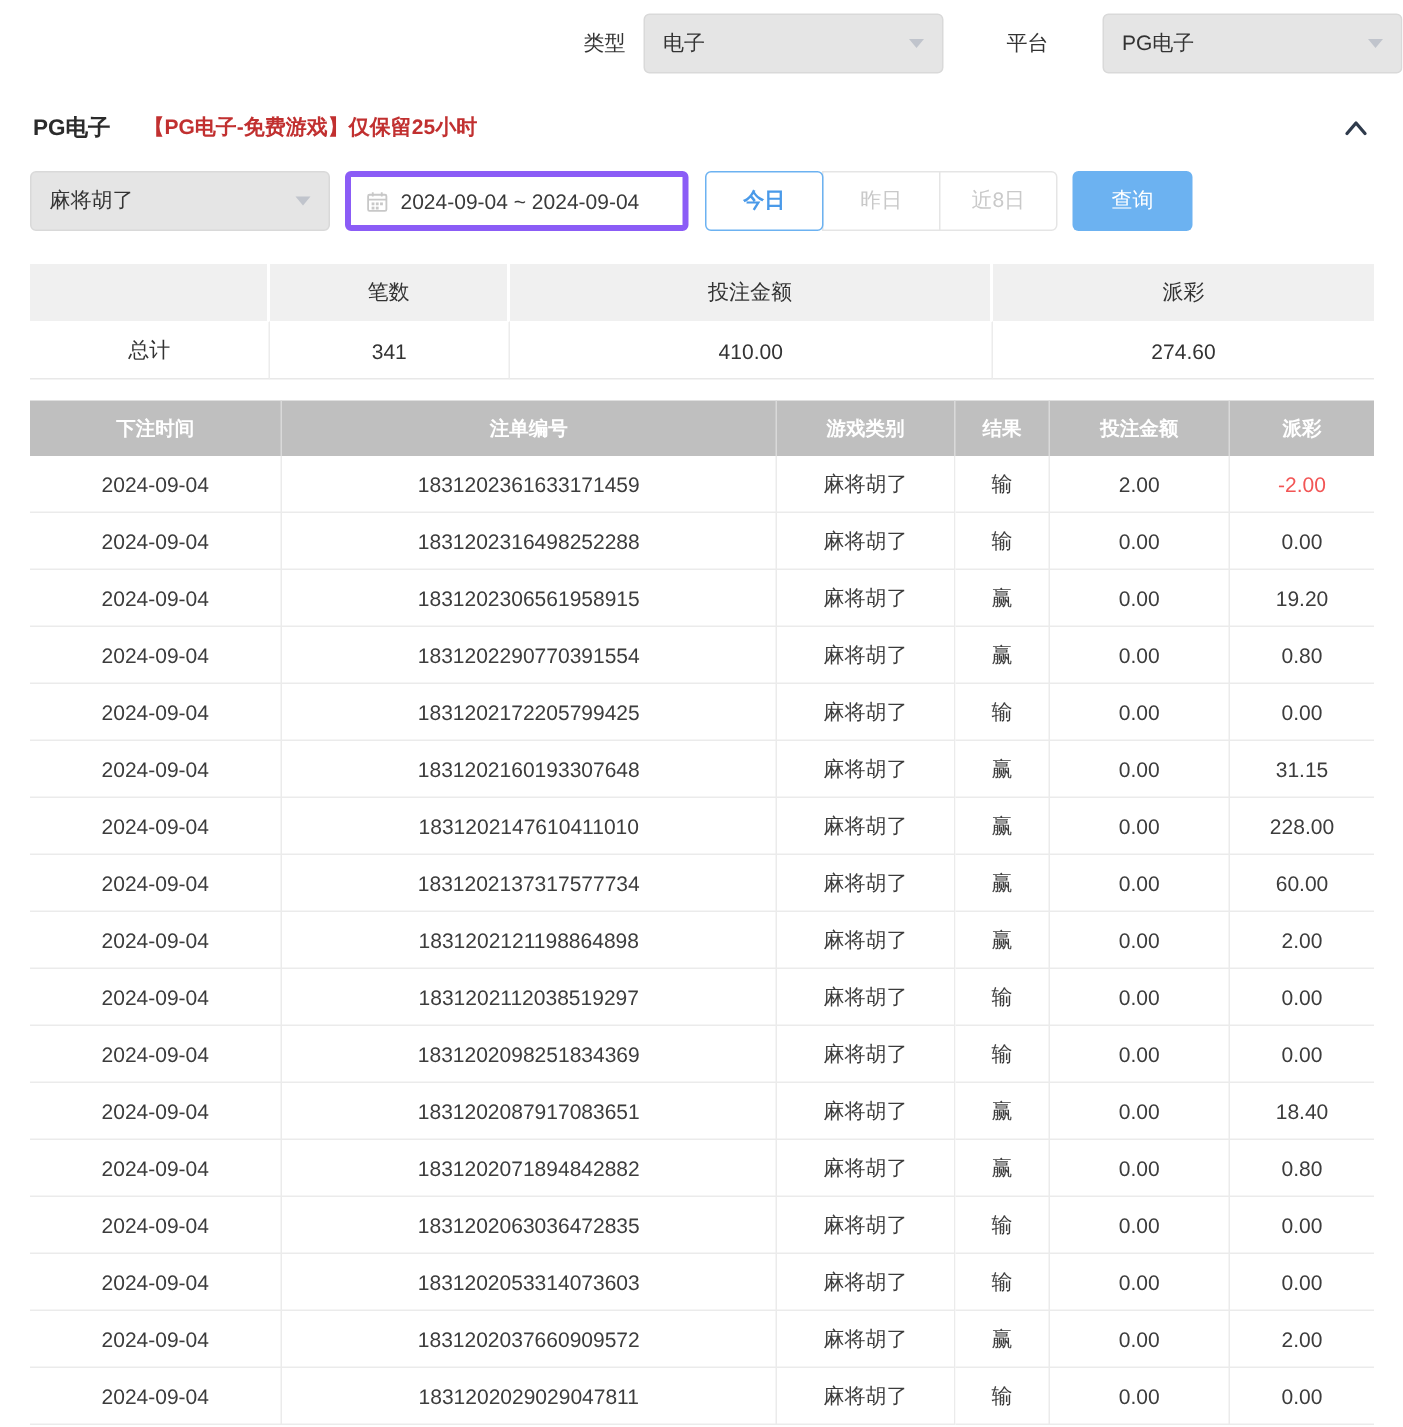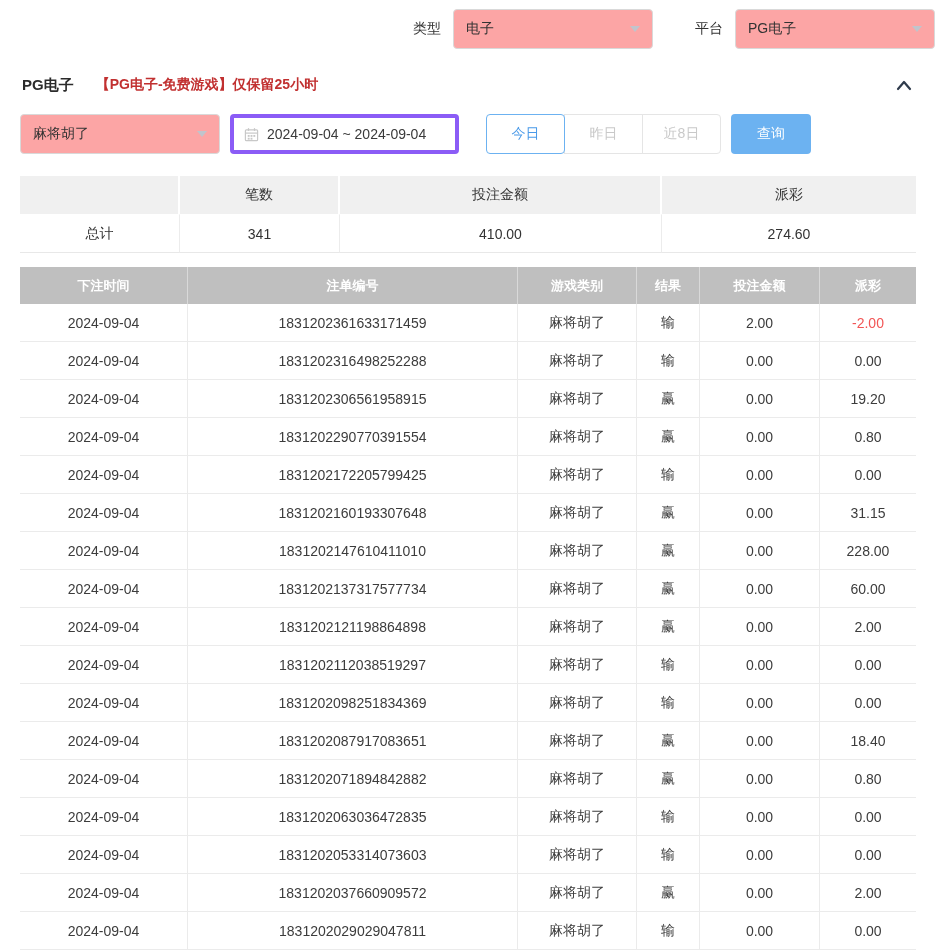--- a/index.html
+++ b/index.html
@@ -10,27 +10,27 @@
     color: #333;
     overflow: hidden;
   }
 
   
   .top-bar {
     display: flex; align-items: center; justify-content: flex-end;
     padding-top: 8px; height: 50px; gap: 0;
   }
   .top-group { display: flex; align-items: center; }
-  .top-group + .top-group { margin-left: 42px; }
+  .top-group + .top-group { margin-left: 42px; gap: 24px; }
   .field-label { font-size: 14px; color: #333; margin-right: 12px; white-space: nowrap; }
   .select-box {
     display: flex; align-items: center; justify-content: space-between;
     width: 200px; height: 40px;
     border: 1px solid #d9d9d9; border-radius: 4px;
-    padding: 0 12px; font-size: 14px; color: #333; background: #fca5a5;
+    padding: 0 12px; font-size: 14px; color: #333; background: #e5e5e5;
     cursor: pointer;
   }
   .caret {
     width: 0; height: 0;
     border-left: 5px solid transparent; border-right: 5px solid transparent;
     border-top: 6px solid #c0c4cc;
   }
 
   
   .section-header {
@@ -56,21 +56,21 @@
   }
   .date-input svg { margin-right: 8px; flex: 0 0 auto; }
   .quick-group { display: flex; margin-left: 11px; }
   .qbtn {
     width: 79px; height: 40px;
     background: #fff; border: 1px solid #e5e5e5;
     font-size: 14px; color: #c9c9c9; cursor: pointer;
     margin-left: -1px; position: relative;
     font-family: inherit;
   }
-  .qbtn:first-child { margin-left: 16px; border-radius: 4px 0 0 4px; }
+  .qbtn:first-child { margin-left: 0; border-radius: 4px 0 0 4px; font-weight: bold; }
   .qbtn:last-child { border-radius: 0 4px 4px 0; }
   .qbtn.active { border-color: #6cb2f1; color: #4a9ae9; z-index: 2; border-radius: 4px; }
   .query-btn {
     width: 80px; height: 40px; margin-left: 10px;
     background: #6cb2f1; border: none; border-radius: 4px;
     color: #fff; font-size: 14px; cursor: pointer;
     font-family: inherit;
   }
 
   

